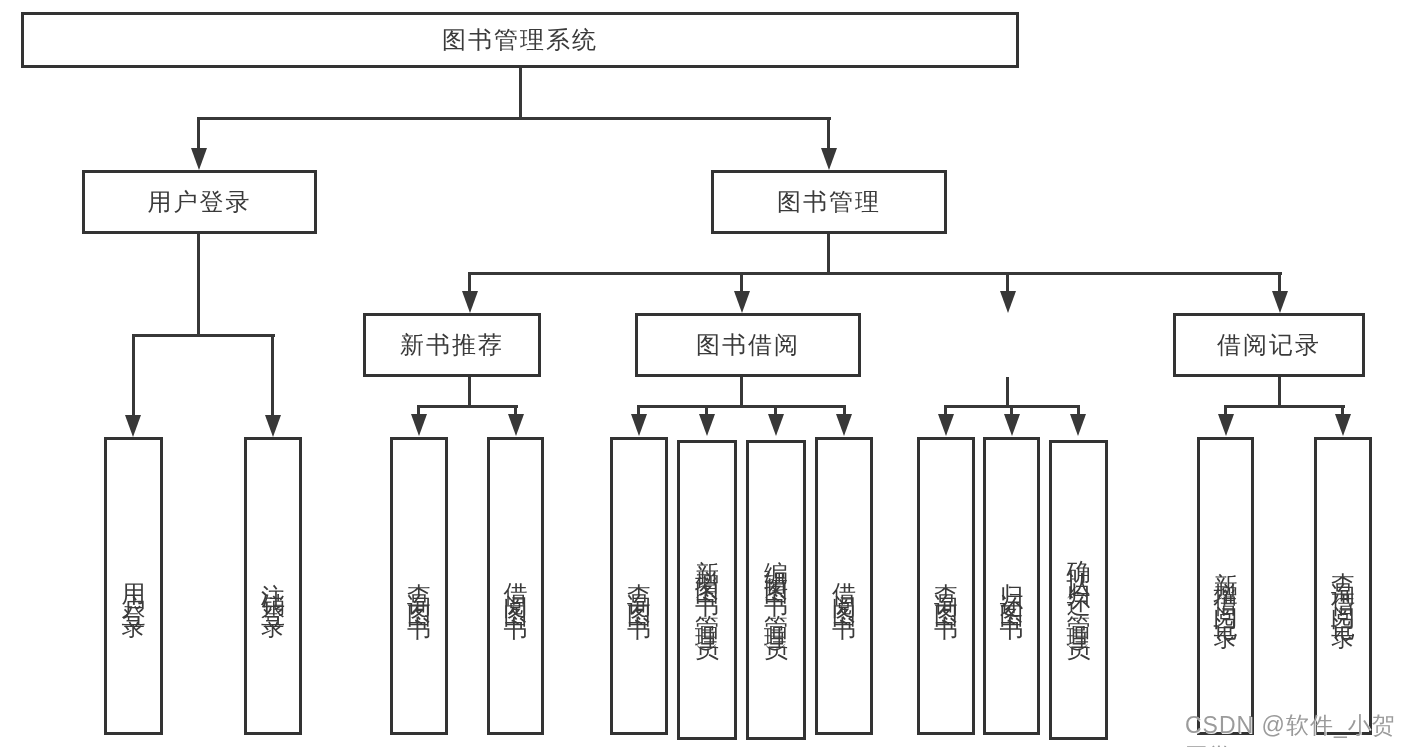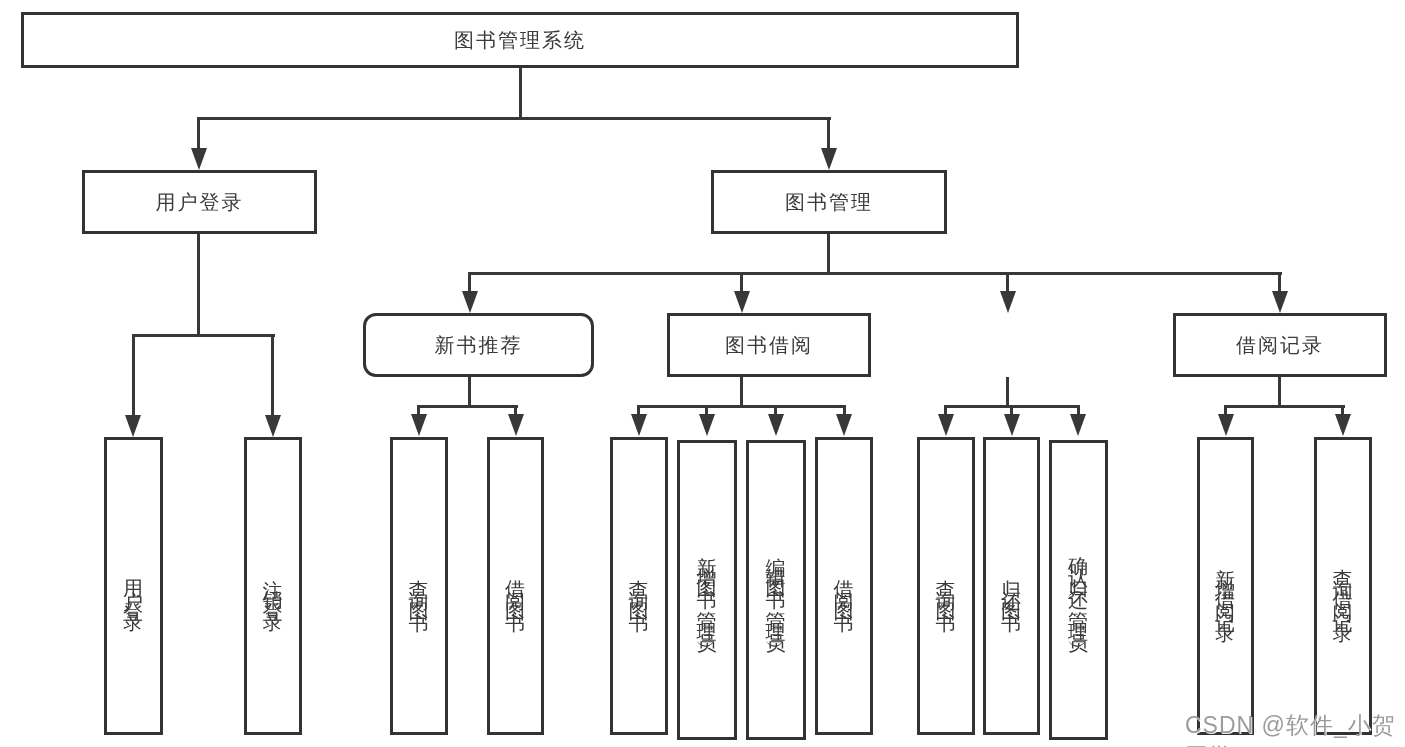--- a/index.html
+++ b/index.html
@@ -3,21 +3,21 @@
 <meta charset="utf-8">
 <style>
   html,body{margin:0;padding:0;background:#ffffff;}
   #stage{
     position:relative;width:1405px;height:747px;background:#ffffff;overflow:hidden;
     font-family:"Liberation Sans","DejaVu Sans",sans-serif;color:#3a3a3a;
   }
   .box{
     position:absolute;box-sizing:border-box;border:3px solid #333333;background:#ffffff;
     display:flex;align-items:center;justify-content:center;
-    font-size:20px;letter-spacing:2px;white-space:nowrap;z-index:2;
+    font-size:24px;letter-spacing:2px;white-space:nowrap;z-index:2;
   }
   .vbox{
     writing-mode:vertical-rl;text-orientation:mixed;
     letter-spacing:11px;white-space:normal;line-height:1;
   }
   .vline{position:absolute;width:3px;background:#383838;z-index:1;}
   .hline{position:absolute;height:3px;background:#383838;z-index:1;}
   .arrow{
     position:absolute;width:0;height:0;z-index:1;
     border-left:8px solid transparent;border-right:8px solid transparent;
@@ -57,23 +57,23 @@
   <div class="hline" style="left:468px;top:272px;width:814px;"></div>
   <div class="vline" style="left:468px;top:272px;height:22px;"></div>
   <div class="arrow" style="left:462px;top:291px;"></div>
   <div class="vline" style="left:740px;top:272px;height:22px;"></div>
   <div class="arrow" style="left:734px;top:291px;"></div>
   <div class="vline" style="left:1006px;top:272px;height:22px;"></div>
   <div class="arrow" style="left:1000px;top:291px;"></div>
   <div class="vline" style="left:1278px;top:272px;height:22px;"></div>
   <div class="arrow" style="left:1272px;top:291px;"></div>
 
-  <div class="box" style="left:363px;top:313px;width:231px;height:64px;border-radius:13px;">新书推荐</div>
-  <div class="box" style="left:667px;top:313px;width:204px;height:64px;">图书借阅</div>
-  <div class="box" style="left:1173px;top:313px;width:214px;height:64px;">借阅记录</div>
+  <div class="box" style="left:363px;top:313px;width:178px;height:64px;">新书推荐</div>
+  <div class="box" style="left:635px;top:313px;width:226px;height:64px;">图书借阅</div>
+  <div class="box" style="left:1173px;top:313px;width:192px;height:64px;">借阅记录</div>
 
   <div class="vline" style="left:468px;top:377px;height:30px;"></div>
   <div class="hline" style="left:417px;top:405px;width:101px;"></div>
   <div class="vline" style="left:417px;top:405px;height:10px;"></div>
   <div class="arrow" style="left:411px;top:414px;"></div>
   <div class="vline" style="left:514px;top:405px;height:10px;"></div>
   <div class="arrow" style="left:508px;top:414px;"></div>
 
   <div class="vline" style="left:740px;top:377px;height:30px;"></div>
   <div class="hline" style="left:637px;top:405px;width:209px;"></div>

